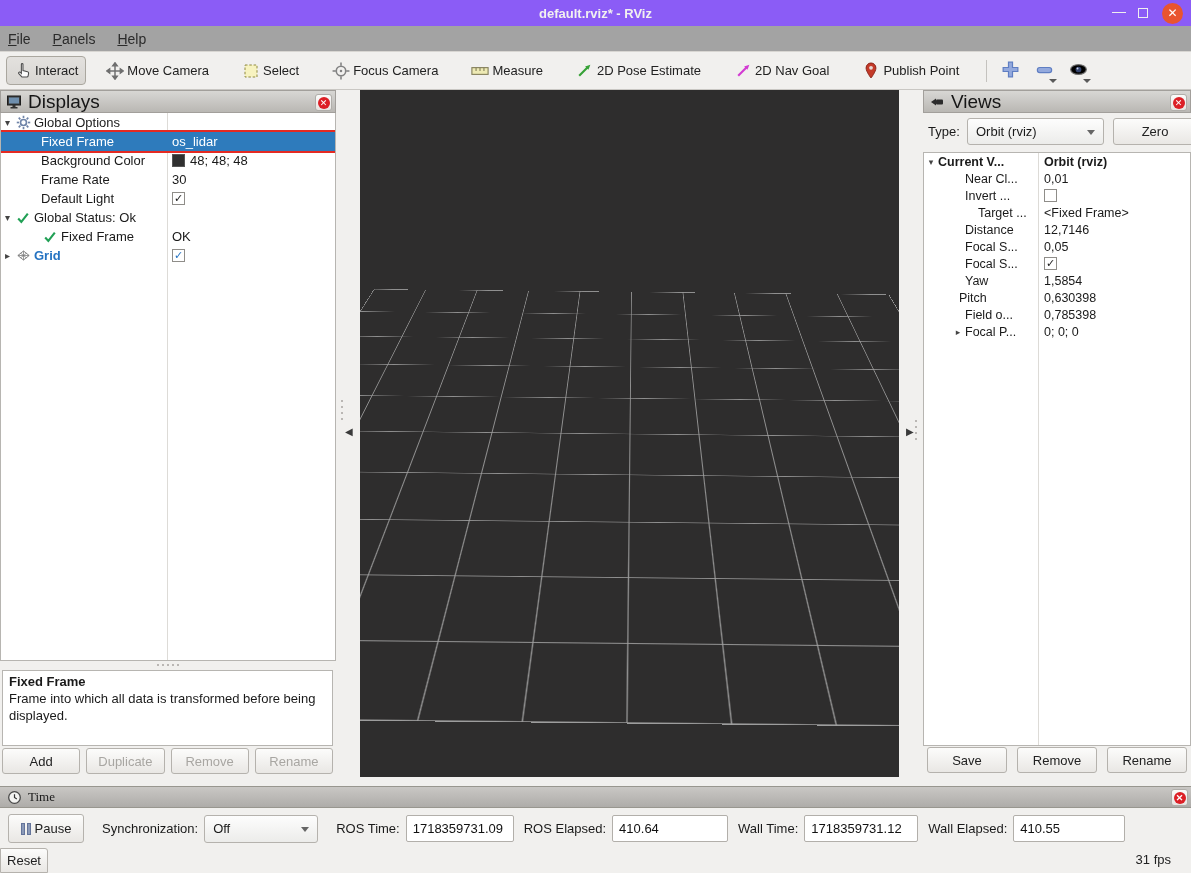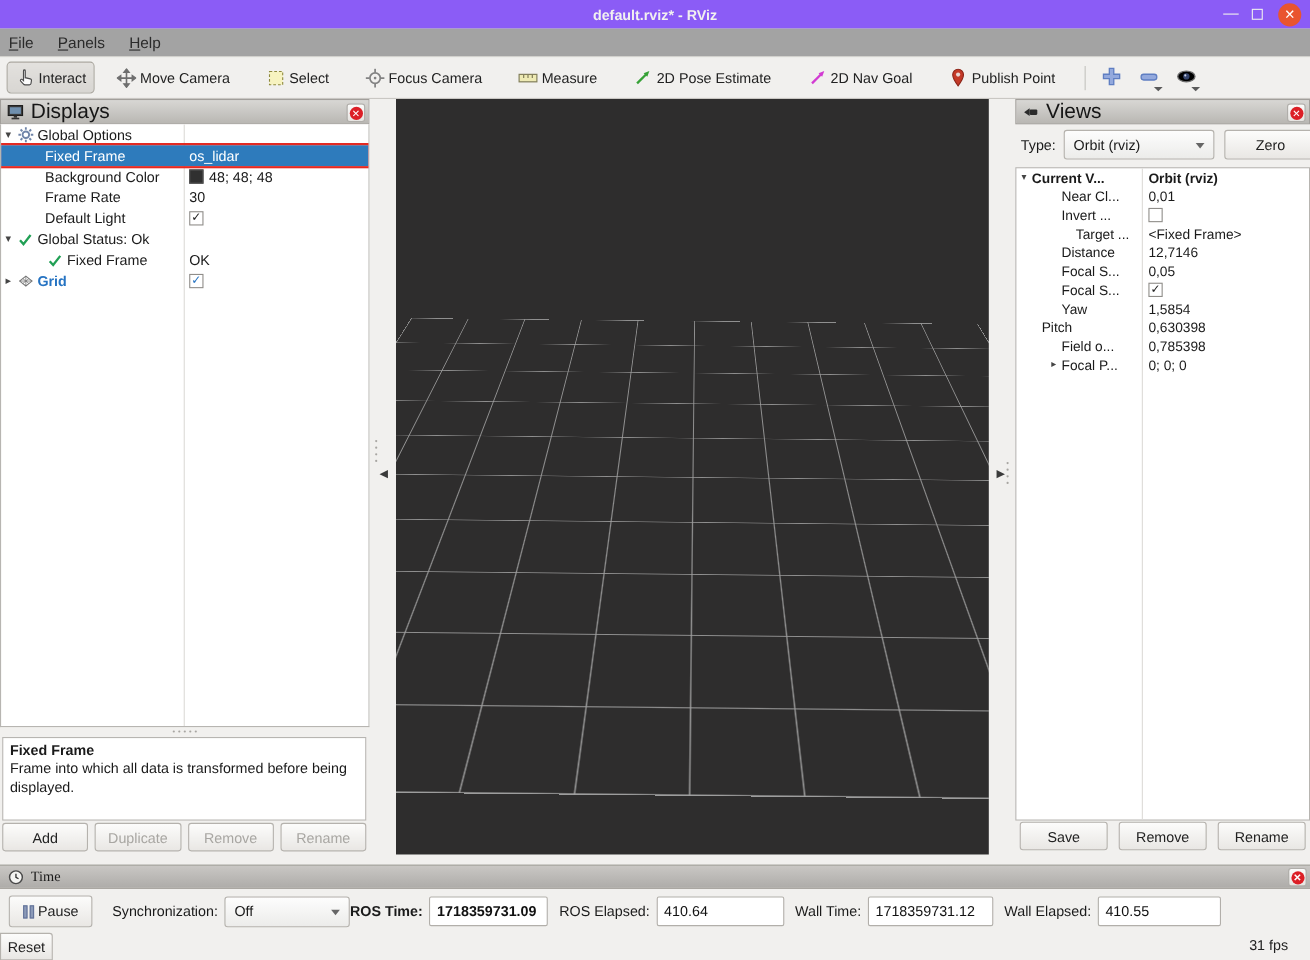--- a/index.html
+++ b/index.html
@@ -489,21 +489,21 @@
       <div class="vrow">
         <div class="vc-l" style="padding-left: 27px;">
           <span class="vexp"></span>
           <span class="vlabel">Yaw</span>
         </div>
         <div class="vc-r">
           <span>1,5854</span>
         </div>
       </div>
       <div class="vrow">
-        <div class="vc-l" style="padding-left: 9px;">
+        <div class="vc-l" style="padding-left: 21px;">
           <span class="vexp"></span>
           <span class="vlabel">Pitch</span>
         </div>
         <div class="vc-r">
           <span>0,630398</span>
         </div>
       </div>
       <div class="vrow">
         <div class="vc-l" style="padding-left: 27px;">
           <span class="vexp"></span>
@@ -550,21 +550,21 @@
           <i></i>
           <i></i>
         </span>
       <span>Pause</span>
     </button>
     <span class="sync-label">Synchronization:</span>
     <div class="combo" id="sync-combo">
       <span>Off</span>
     </div>
     <span id="time-fields" style="display:flex;align-items:center;">
-        <span class="tfield" style=" font-weight: bold;">
+        <span class="tfield" style="margin-left: 18px;">
           <span class="tf-label">ROS Time:</span>
           <span class="tf-input" style="width: 108px;">1718359731.09</span>
         </span>
         <span class="tfield" style="margin-left: 10px;">
           <span class="tf-label">ROS Elapsed:</span>
           <span class="tf-input" style="width: 116px;">410.64</span>
         </span>
         <span class="tfield" style="margin-left: 10px;">
           <span class="tf-label">Wall Time:</span>
           <span class="tf-input" style="width: 114px;">1718359731.12</span>

